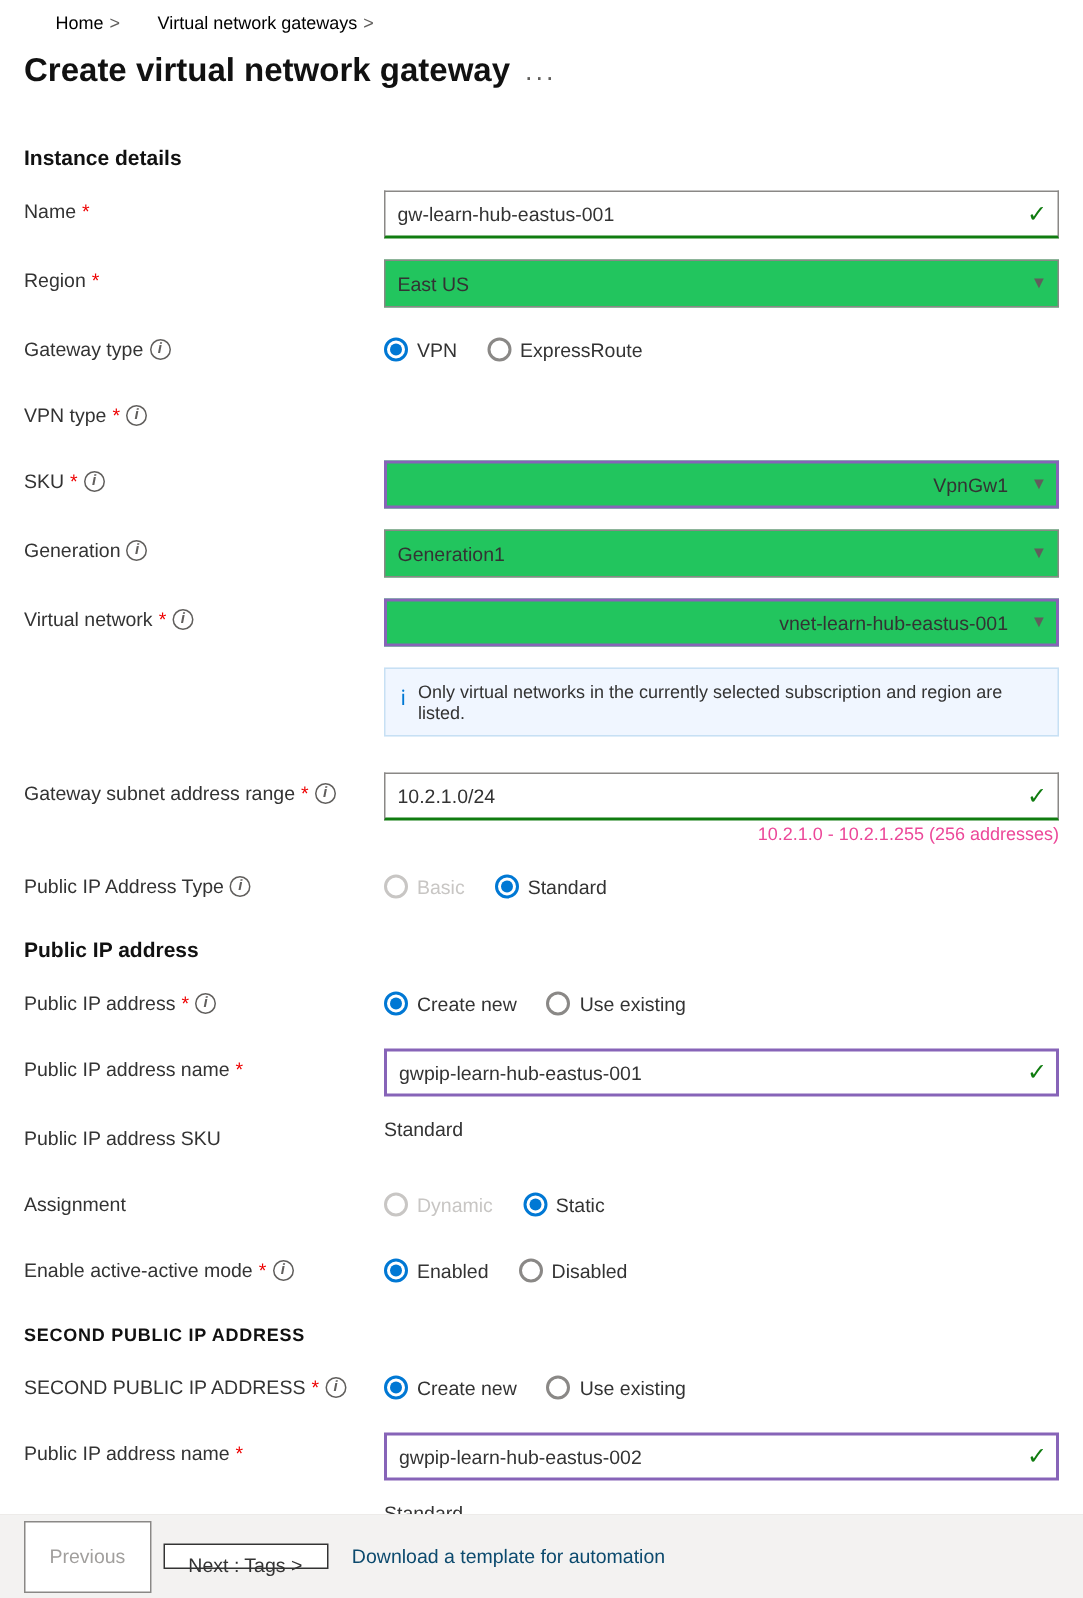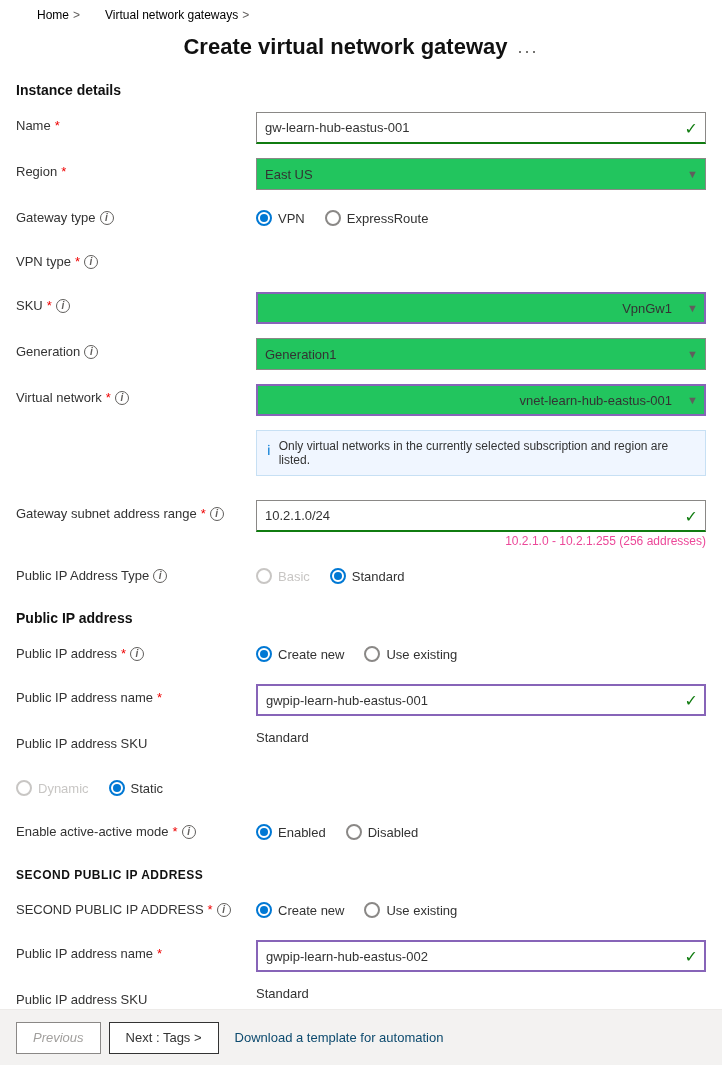--- a/index.html
+++ b/index.html
@@ -21,21 +21,20 @@
       gap: 4px;
     }
     .breadcrumb span { color: #605e5c; }
     .breadcrumb a { color: #000000; text-decoration: none; margin-left: 21px; }
 
     .page-title-row {
       padding: 4px 16px 12px 16px;
       display: flex;
       align-items: center;
       gap: 10px;
-      justify-content: center;
     }
     .page-title {
       font-size: 22px;
       font-weight: 600;
       color: #111;
     }
     .ellipsis-btn {
       color: #605e5c;
       font-size: 18px;
       cursor: pointer;
@@ -44,21 +43,21 @@
 
     .content {
       padding: 0 16px 80px 16px;
     }
 
     .section-title {
       font-size: 14px;
       font-weight: 600;
       color: #111;
       margin-bottom: 14px;
-      margin-top: 10px;
+      margin-top: 25px;
     }
 
     .section-title-caps {
       font-size: 12px;
       font-weight: 700;
       color: #111;
       text-transform: uppercase;
       margin-bottom: 14px;
       margin-top: 20px;
       letter-spacing: 0.5px;
@@ -279,36 +278,35 @@
       font-weight: 600;
     }
 
     .btn-secondary {
       background: #fff;
       color: #333;
       border: 1px solid #8a8886;
       padding: 6px 16px;
       font-size: 13px;
       cursor: pointer;
-      height: 32px;
-      font-style: italic;
+      height: 48px;
     }
     .btn-secondary:disabled {
       color: #a19f9d;
       cursor: not-allowed;
     }
 
     .btn-next {
       background: #fff;
       color: #333;
       border: 1px solid #333;
       padding: 6px 16px;
       font-size: 13px;
       cursor: pointer;
-      height: 32px;
+      height: 17px;
     }
 
     .btn-link {
       background: none;
       border: none;
       color: #0c4a6e;
       font-size: 13px;
       cursor: pointer;
       text-decoration: none;
       padding: 0 8px;
@@ -517,20 +515,23 @@
   <div class="form-row">
     <div class="form-label">
       <span>Public IP address SKU</span>
     </div>
     <div class="form-control-area">
       <span class="static-text">Standard</span>
     </div>
   </div>
 
   <div class="form-row">
+    <div class="form-label">
+      <span>Assignment</span>
+    </div>
     <div class="form-control-area">
       <div class="radio-group">
         <label class="radio-option">
           <div class="radio-circle disabled"></div>
           <span class="radio-label-disabled">Dynamic</span>
         </label>
         <label class="radio-option">
           <div class="radio-circle checked"></div>
           <span class="radio-label">Static</span>
         </label>

